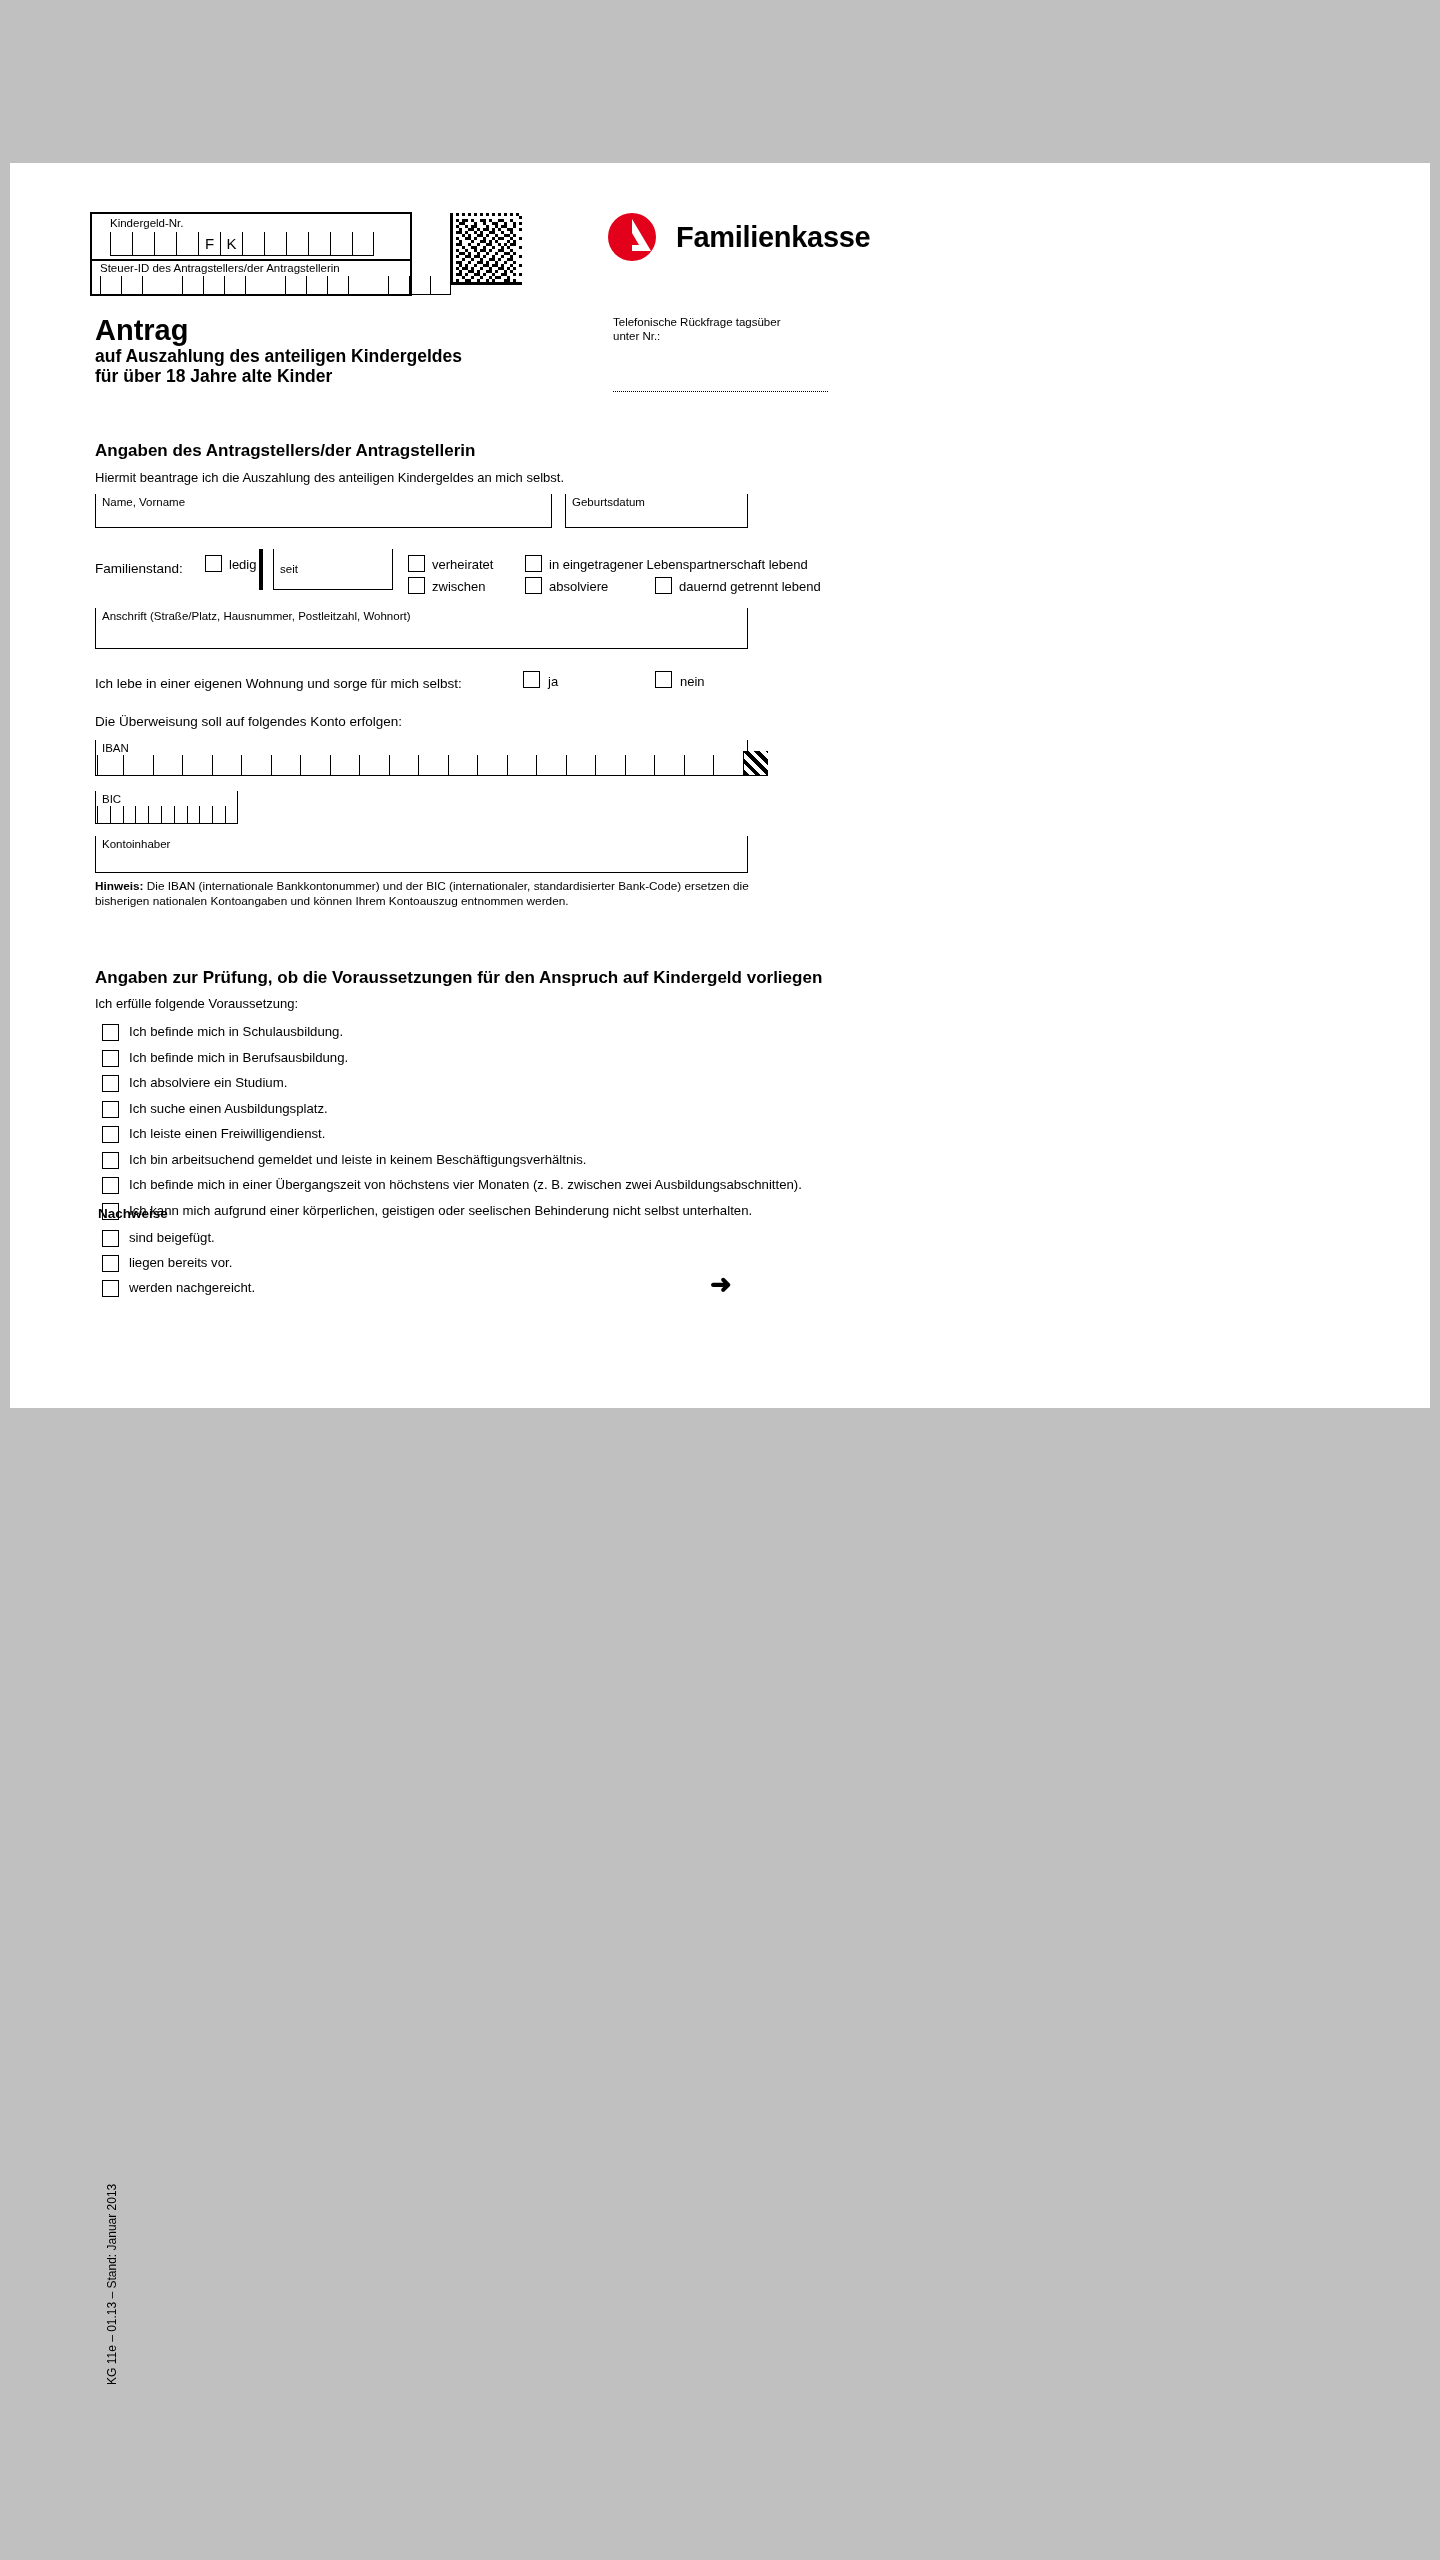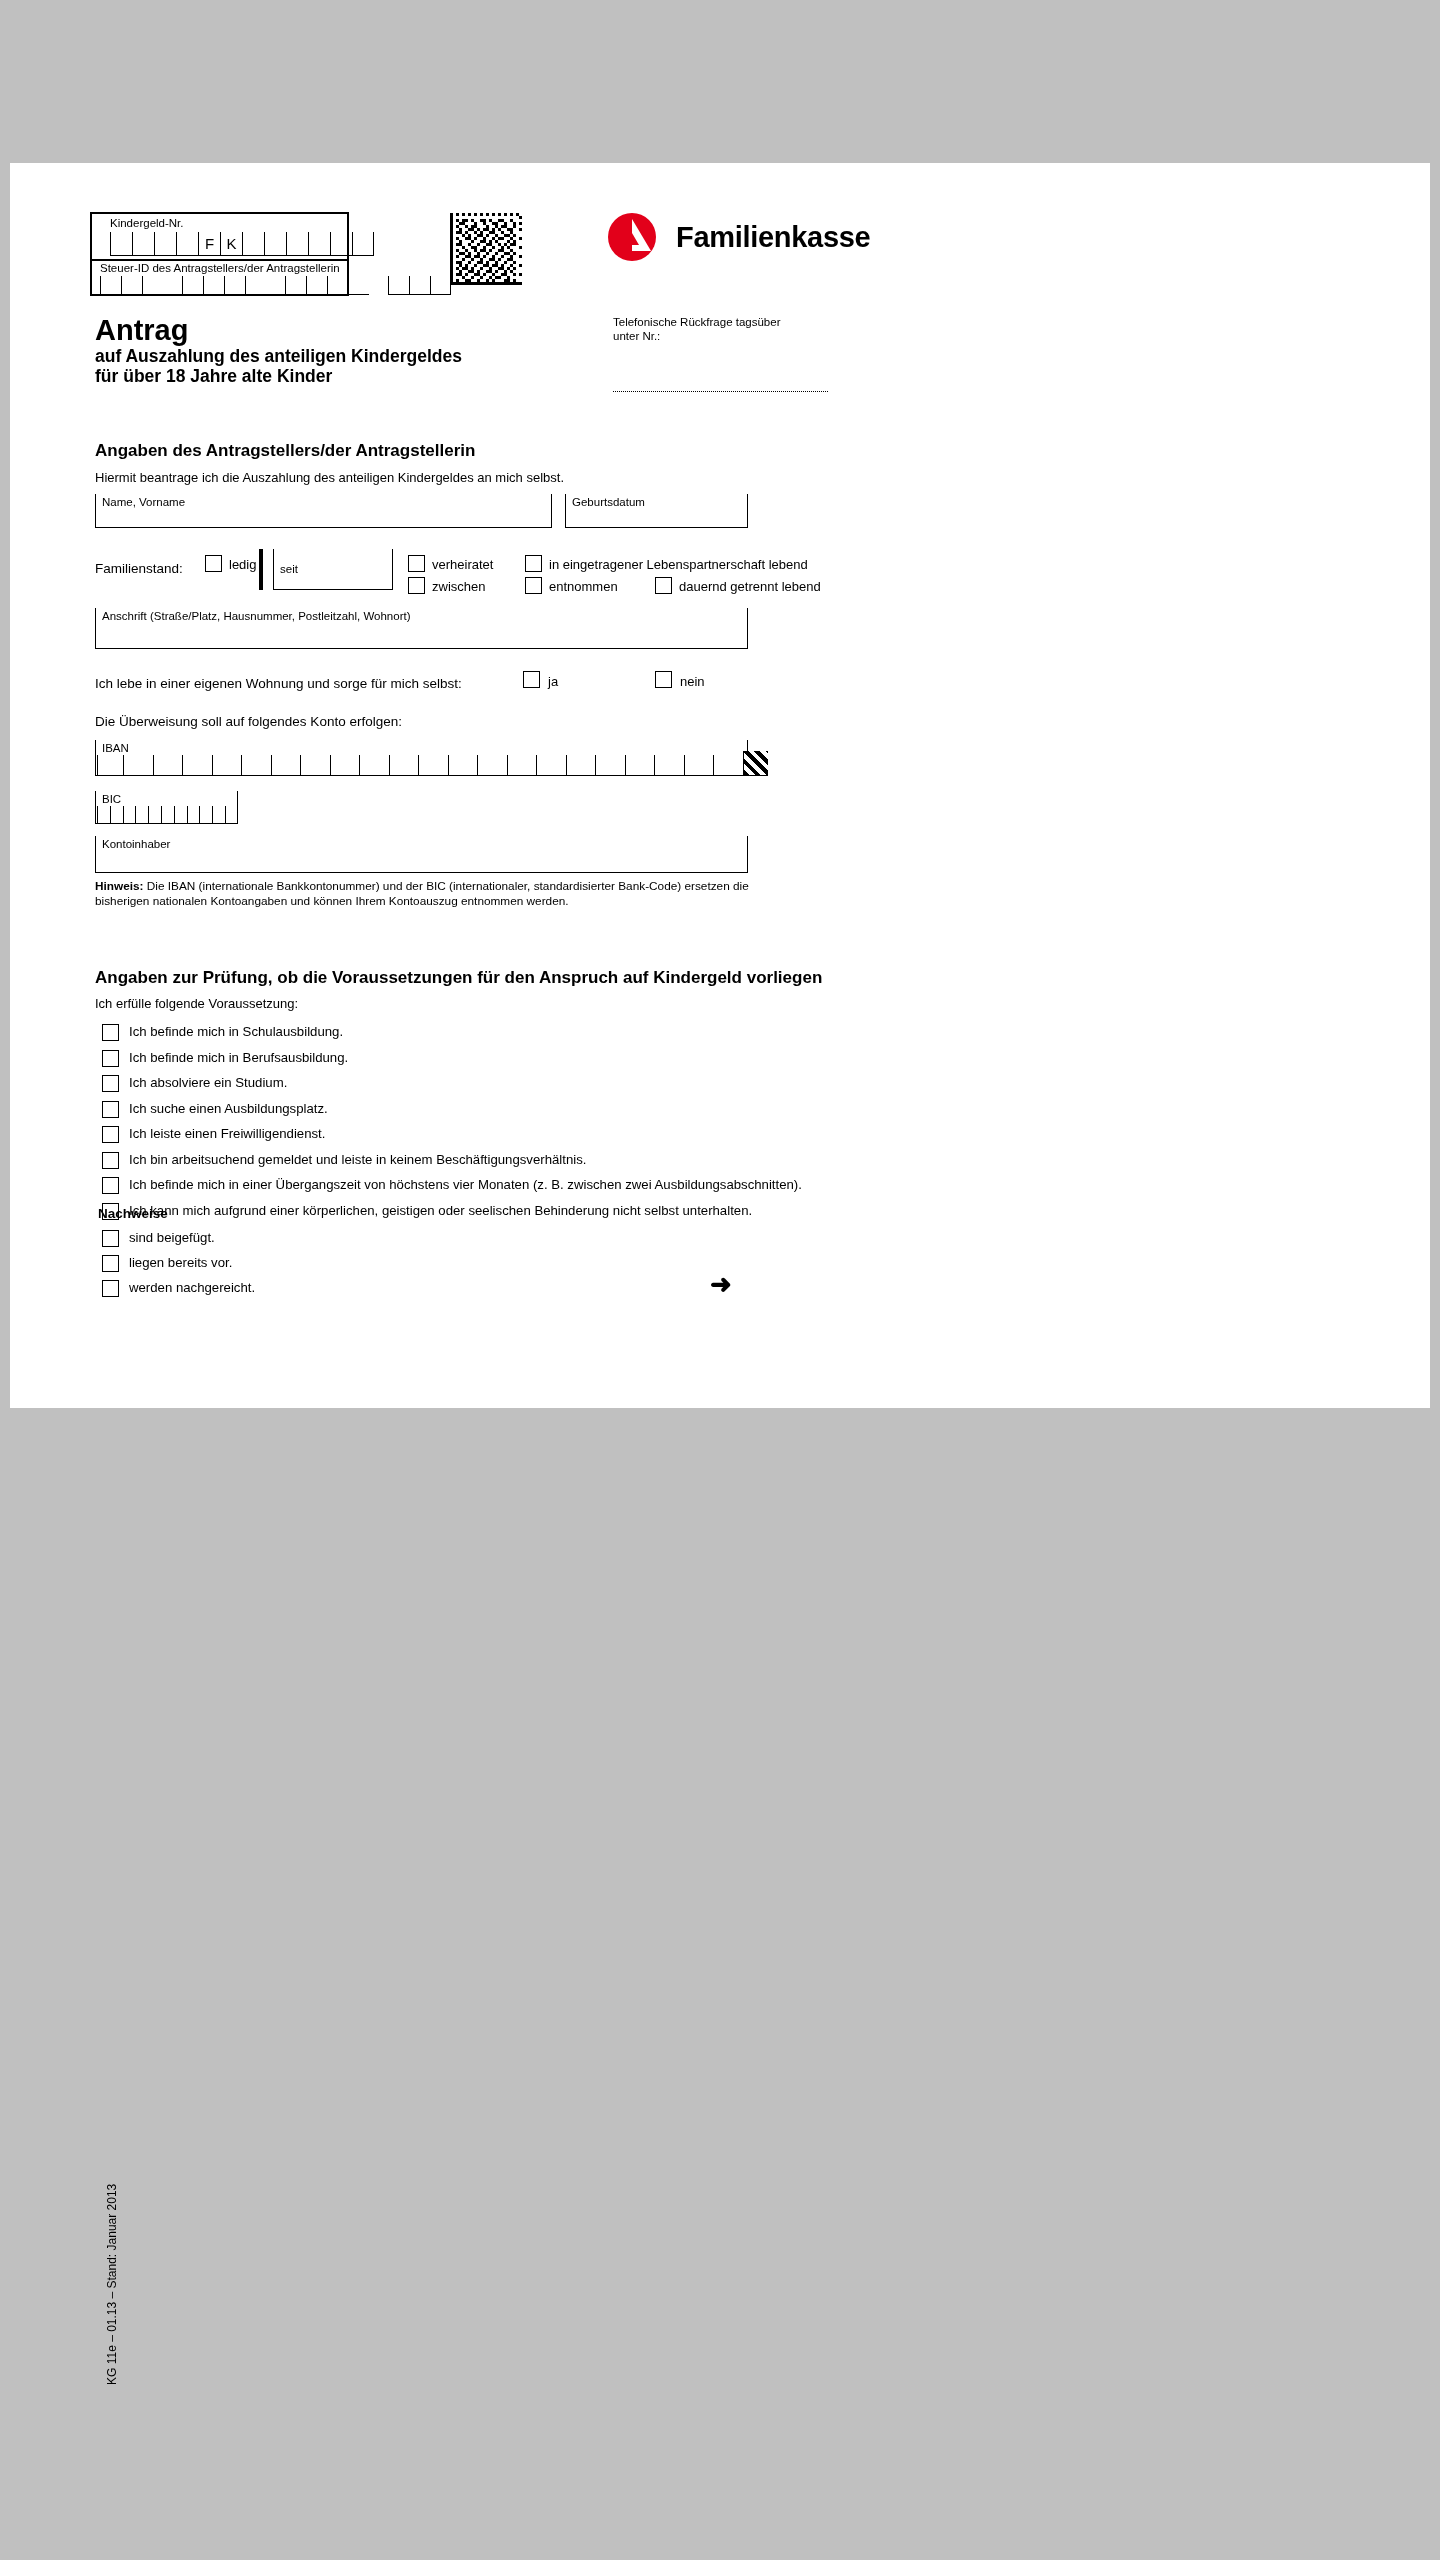--- a/index.html
+++ b/index.html
@@ -17,21 +17,21 @@
     position: absolute;
     left: 10px; top: 163px;
     width: 1420px; height: 1245px;
     background: #ffffff;
   }
 
   .abs { position: absolute; }
 
   
   #idbox {
-    left: 80px; top: 49px; width: 259px; height: 84px;
+    left: 80px; top: 49px; width: 322px; height: 84px;
     border: 2px solid #000;
   }
   #idbox .divider {
     position: absolute; left: 0; right: 0; top: 45px;
     border-top: 2px solid #000;
   }
   .idlabel {
     position: absolute; font-size: 11.5px; line-height: 12px;
   }
   #kg-label { left: 18px; top: 3px; }
@@ -435,21 +435,21 @@
   <div class="cb abs" style="left:398px; top:392px;"></div>
   <div class="cb-lbl abs" style="left:422px; top:394px;">verheiratet</div>
 
   <div class="cb abs" style="left:515px; top:392px;"></div>
   <div class="cb-lbl abs" style="left:539px; top:394px;">in eingetragener Lebenspartnerschaft lebend</div>
 
   <div class="cb abs" style="left:398px; top:414px;"></div>
   <div class="cb-lbl abs" style="left:422px; top:416px;">zwischen</div>
 
   <div class="cb abs" style="left:515px; top:414px;"></div>
-  <div class="cb-lbl abs" style="left:539px; top:416px;">entnommen</div>
+  <div class="cb-lbl abs" style="left:539px; top:416px;">absolviere</div>
 
   <div class="cb abs" style="left:645px; top:414px;"></div>
   <div class="cb-lbl abs" style="left:669px; top:416px;">dauernd getrennt lebend</div>
 
   <div id="f-anschrift" class="fieldbox">
     <span class="cap">Anschrift (Straße/Platz, Hausnummer, Postleitzahl, Wohnort)</span>
   </div>
 
   <div id="own-q" class="abs">Ich lebe in einer eigenen Wohnung und sorge für mich selbst:</div>
   <div class="cb abs" style="left:513px; top:508px;"></div>

